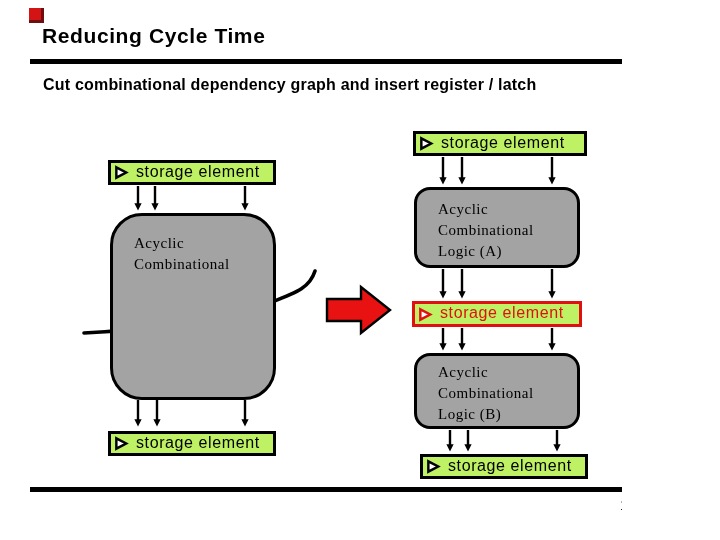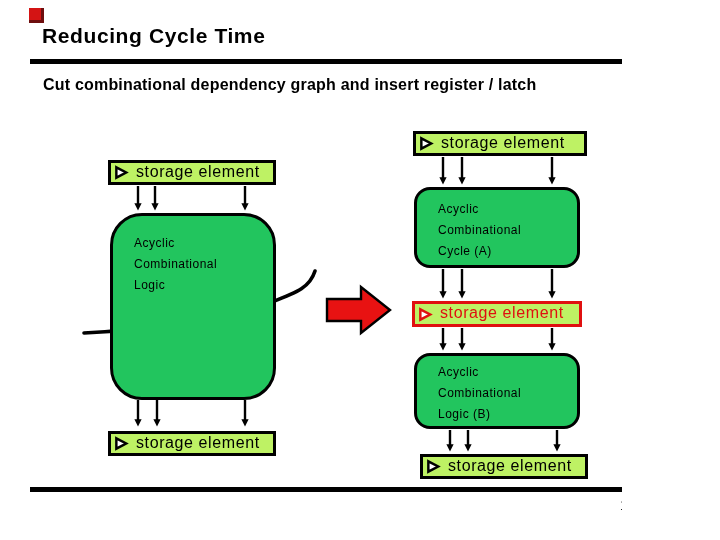--- a/index.html
+++ b/index.html
@@ -33,22 +33,22 @@
   .storelabel{font-size:16px;letter-spacing:0.6px;line-height:1;transform:translateY(-1px);}
   .storebox.red{border-color:#e01010;}
   .storebox.red .storelabel{color:#e01010;}
   .storebox.red .clk polygon{stroke:#e01010;}
   .pos-lt{left:108px;top:160px;width:168px;height:25px;}
   .pos-lb{left:108px;top:431px;width:168px;height:25px;}
   .pos-rt{left:413px;top:131px;width:174px;height:25px;}
   .pos-rm{left:412px;top:301px;width:170px;height:26px;}
   .pos-rb{left:420px;top:454px;width:168px;height:25px;}
   .logicbox{
-    position:absolute;box-sizing:border-box;border:3px solid #000;background:#22c55e;
-    font-size:12px;letter-spacing:0.5px;line-height:21px;
+    position:absolute;box-sizing:border-box;border:3px solid #000;background:#a3a3a3;
+    font-size:15px;letter-spacing:0.5px;line-height:21px;font-family:Liberation Serif, serif;
   }
   .logicbox .ll{white-space:nowrap;}
   .pos-logic-left{left:110px;top:213px;width:166px;height:187px;border-radius:32px;padding:17px 0 0 21px;}
   .pos-logic-a{left:414px;top:187px;width:166px;height:81px;border-radius:16px;padding:9px 0 0 21px;}
   .pos-logic-b{left:414px;top:353px;width:166px;height:76px;border-radius:16px;padding:6px 0 0 21px;}
   .pageno{
     position:absolute;left:620px;top:497px;width:70px;text-align:left;
     font-size:14.5px;letter-spacing:0.3px;
   }
 </style>
@@ -115,41 +115,40 @@
   <div class="storebox pos-lt">
     <svg class="clk" viewBox="0 0 16 16">
         <polygon points="2.5,2.5 13,8 2.5,13.5"></polygon>
       </svg>
     <span class="storelabel">storage element</span>
   </div>
 
   <div class="logicbox pos-logic-left">
     <div class="ll">Acyclic</div>
     <div class="ll">Combinational</div>
-    <div class="ll">Logic</div>
   </div>
 
   <div class="storebox pos-lb">
     <svg class="clk" viewBox="0 0 16 16">
         <polygon points="2.5,2.5 13,8 2.5,13.5"></polygon>
       </svg>
     <span class="storelabel">storage element</span>
   </div>
 
   <div class="storebox pos-rt">
     <svg class="clk" viewBox="0 0 16 16">
         <polygon points="2.5,2.5 13,8 2.5,13.5"></polygon>
       </svg>
     <span class="storelabel">storage element</span>
   </div>
 
   <div class="logicbox pos-logic-a">
     <div class="ll">Acyclic</div>
     <div class="ll">Combinational</div>
-    <div class="ll">Cycle (A)</div>
+    <div class="ll">Logic (A)</div>
   </div>
 
   <div class="storebox red pos-rm">
     <svg class="clk" viewBox="0 0 16 16">
         <polygon points="2.5,2.5 13,8 2.5,13.5"></polygon>
       </svg>
     <span class="storelabel">storage element</span>
   </div>
 
   <div class="logicbox pos-logic-b">

